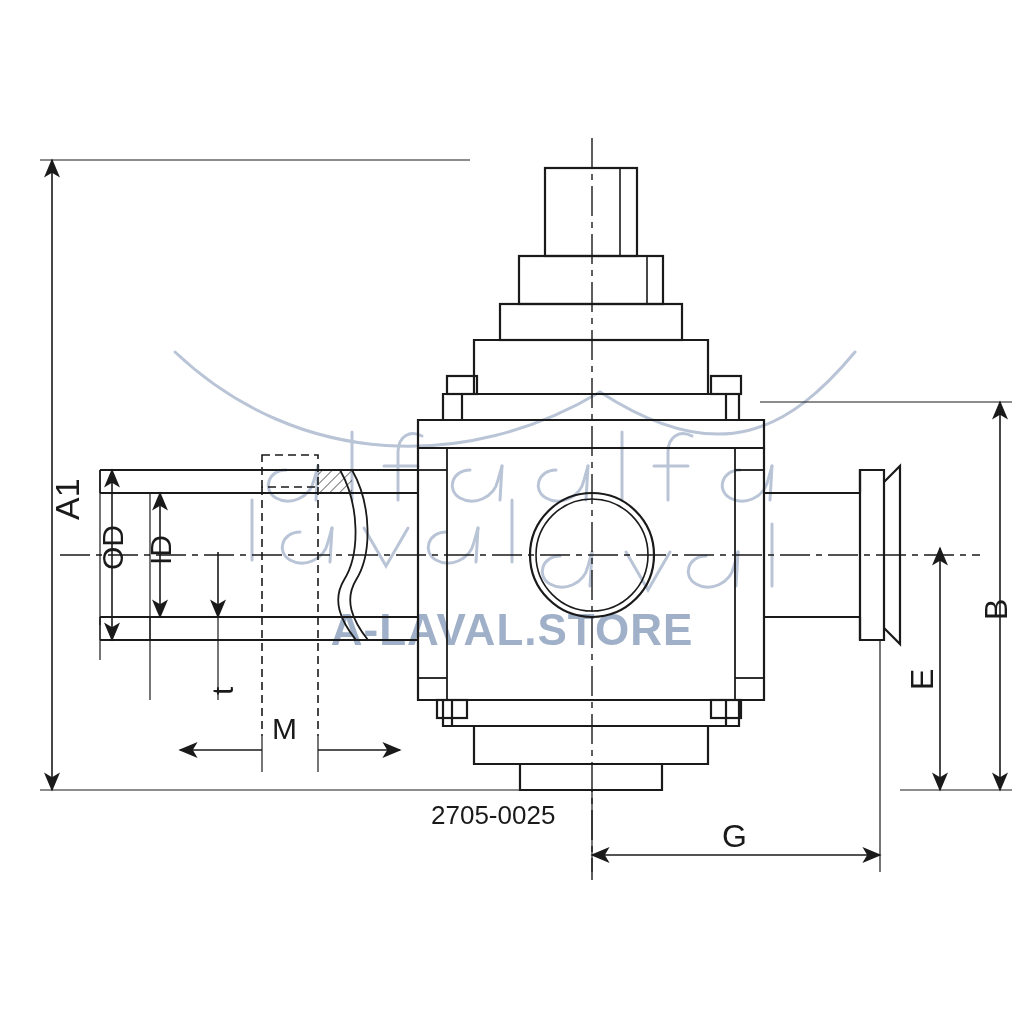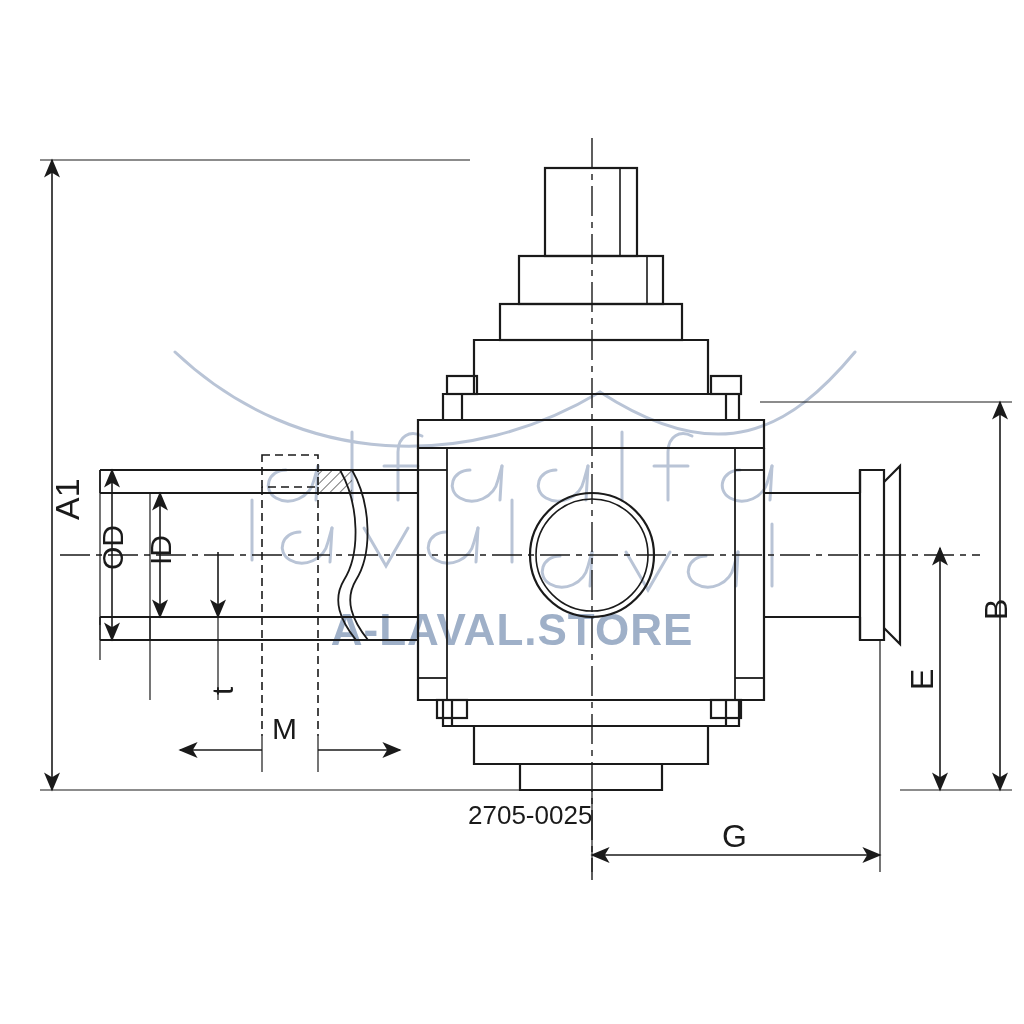--- a/index.html
+++ b/index.html
@@ -201,15 +201,15 @@
   <div class="lbl vert" style="left:206px;top:695px;font-size:30px;">t</div>
 
   <div class="lbl" style="left:272px;top:712px;font-size:30px;">M</div>
 
   <div class="lbl vert" style="left:978px;top:620px;font-size:32px;">B</div>
 
   <div class="lbl vert" style="left:904px;top:690px;font-size:32px;">E</div>
 
   <div class="lbl" style="left:722px;top:818px;font-size:32px;">G</div>
 
-  <div class="lbl" style="left:468px;top:800px;font-size:26px;">2705-0025</div>
+  <div class="lbl" style="left:431px;top:800px;font-size:26px;">2705-0025</div>
 
 </div>
 
 </body></html>

